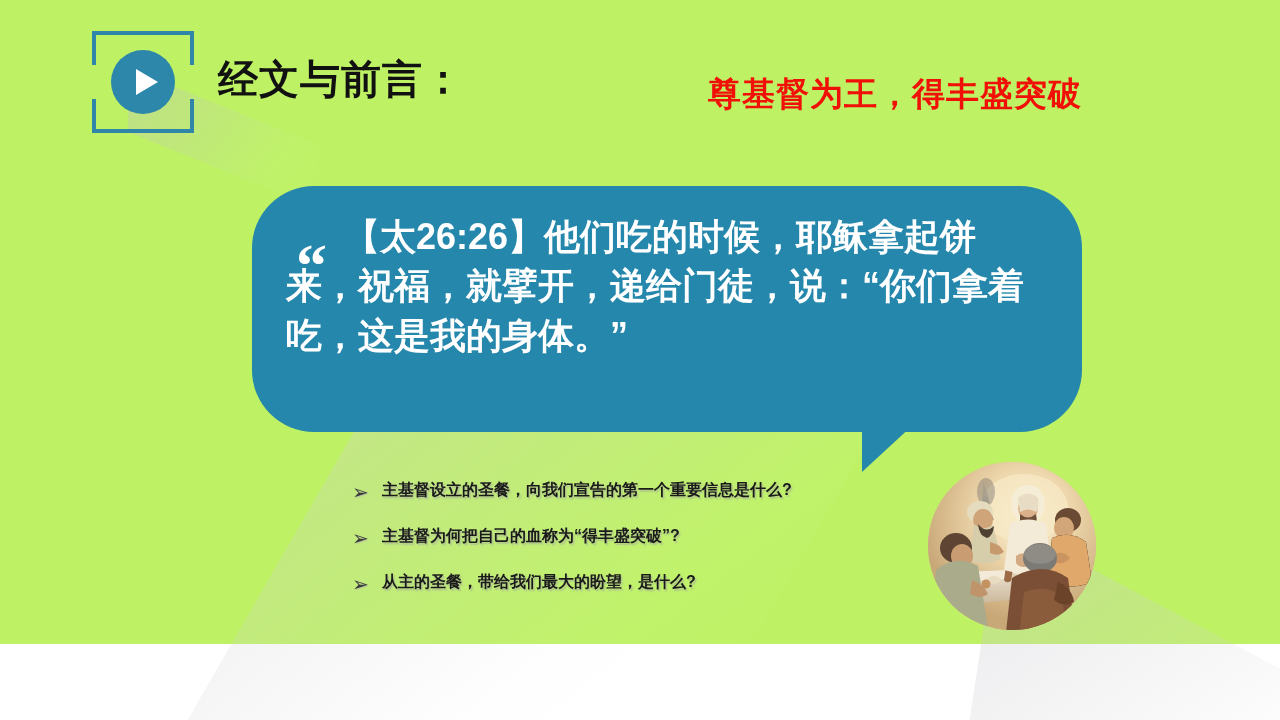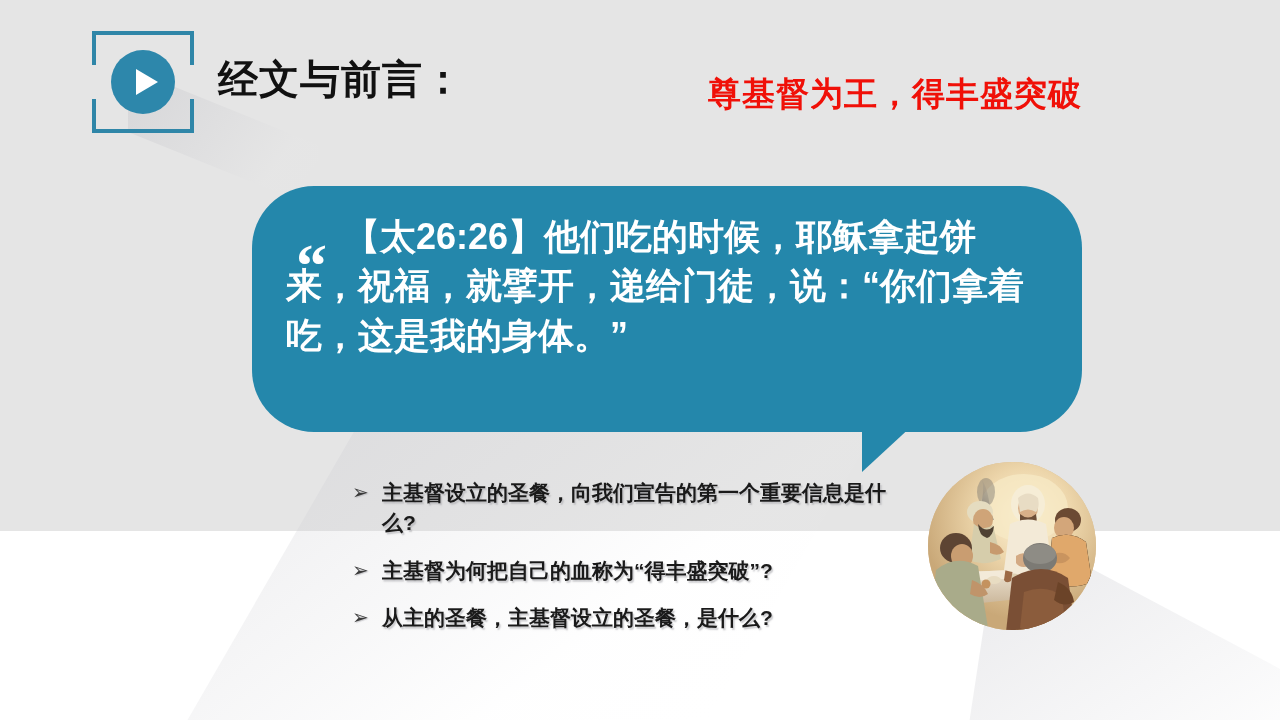--- a/index.html
+++ b/index.html
@@ -4,22 +4,22 @@
 <style>
   * { margin:0; padding:0; box-sizing:border-box; }
   html, body {
     width:1280px; height:720px;
     background:#ffffff;
     font-family:"Liberation Sans", sans-serif;
     overflow:hidden;
   }
   #slide {
     position:relative;
-    width:1280px; height:531px;
-    background:#e5e5e5;
+    width:1280px; height:644px;
+    background:#bef264;
   }
 
   
   .longshadow {
     position:absolute;
     background:linear-gradient(135deg, rgba(200,200,205,0.30), rgba(235,235,238,0.05) 70%, rgba(255,255,255,0) 100%);
     pointer-events:none;
   }
   #logo-longshadow {
     left:128px; top:68px;
@@ -144,21 +144,21 @@
   .bullet-marker {
     flex:0 0 auto;
     width:30px;
     font-size:20px;
     color:#3a3a3a;
     line-height:1.45;
     text-shadow:1px 1px 1px rgba(170,170,175,0.6);
   }
   .bullet-text {
     flex:1 1 auto;
-    font-size:21px;
+    font-size:16px;
     font-weight:bold;
     color:#1a1a1a;
     line-height:1.45;
     text-shadow:1.5px 1.5px 1.5px rgba(160,160,165,0.55);
   }
 
   
   #supper-circle {
     position:absolute;
     left:928px; top:462px;
@@ -212,21 +212,21 @@
       <div class="bullet-text">主基督设立的圣餐，向我们宣告的第一个重要信息是什么?</div>
     </div>
 
     <div class="bullet-row">
       <div class="bullet-marker">➢</div>
       <div class="bullet-text">主基督为何把自己的血称为“得丰盛突破”?</div>
     </div>
 
     <div class="bullet-row">
       <div class="bullet-marker">➢</div>
-      <div class="bullet-text">从主的圣餐，主基督设立的圣餐，是什么?</div>
+      <div class="bullet-text">从主的圣餐，带给我们最大的盼望，是什么?</div>
     </div>
   </div>
 
   <div id="supper-circle">
     <svg viewBox="0 0 168 168" xmlns="http://www.w3.org/2000/svg" aria-hidden="true">
       <defs>
         <radialGradient id="glow" cx="58%" cy="32%" r="62%">
           <stop offset="0%" stop-color="#fdf3d8"></stop>
           <stop offset="45%" stop-color="#edd6ab"></stop>
           <stop offset="100%" stop-color="#c9a878"></stop>

